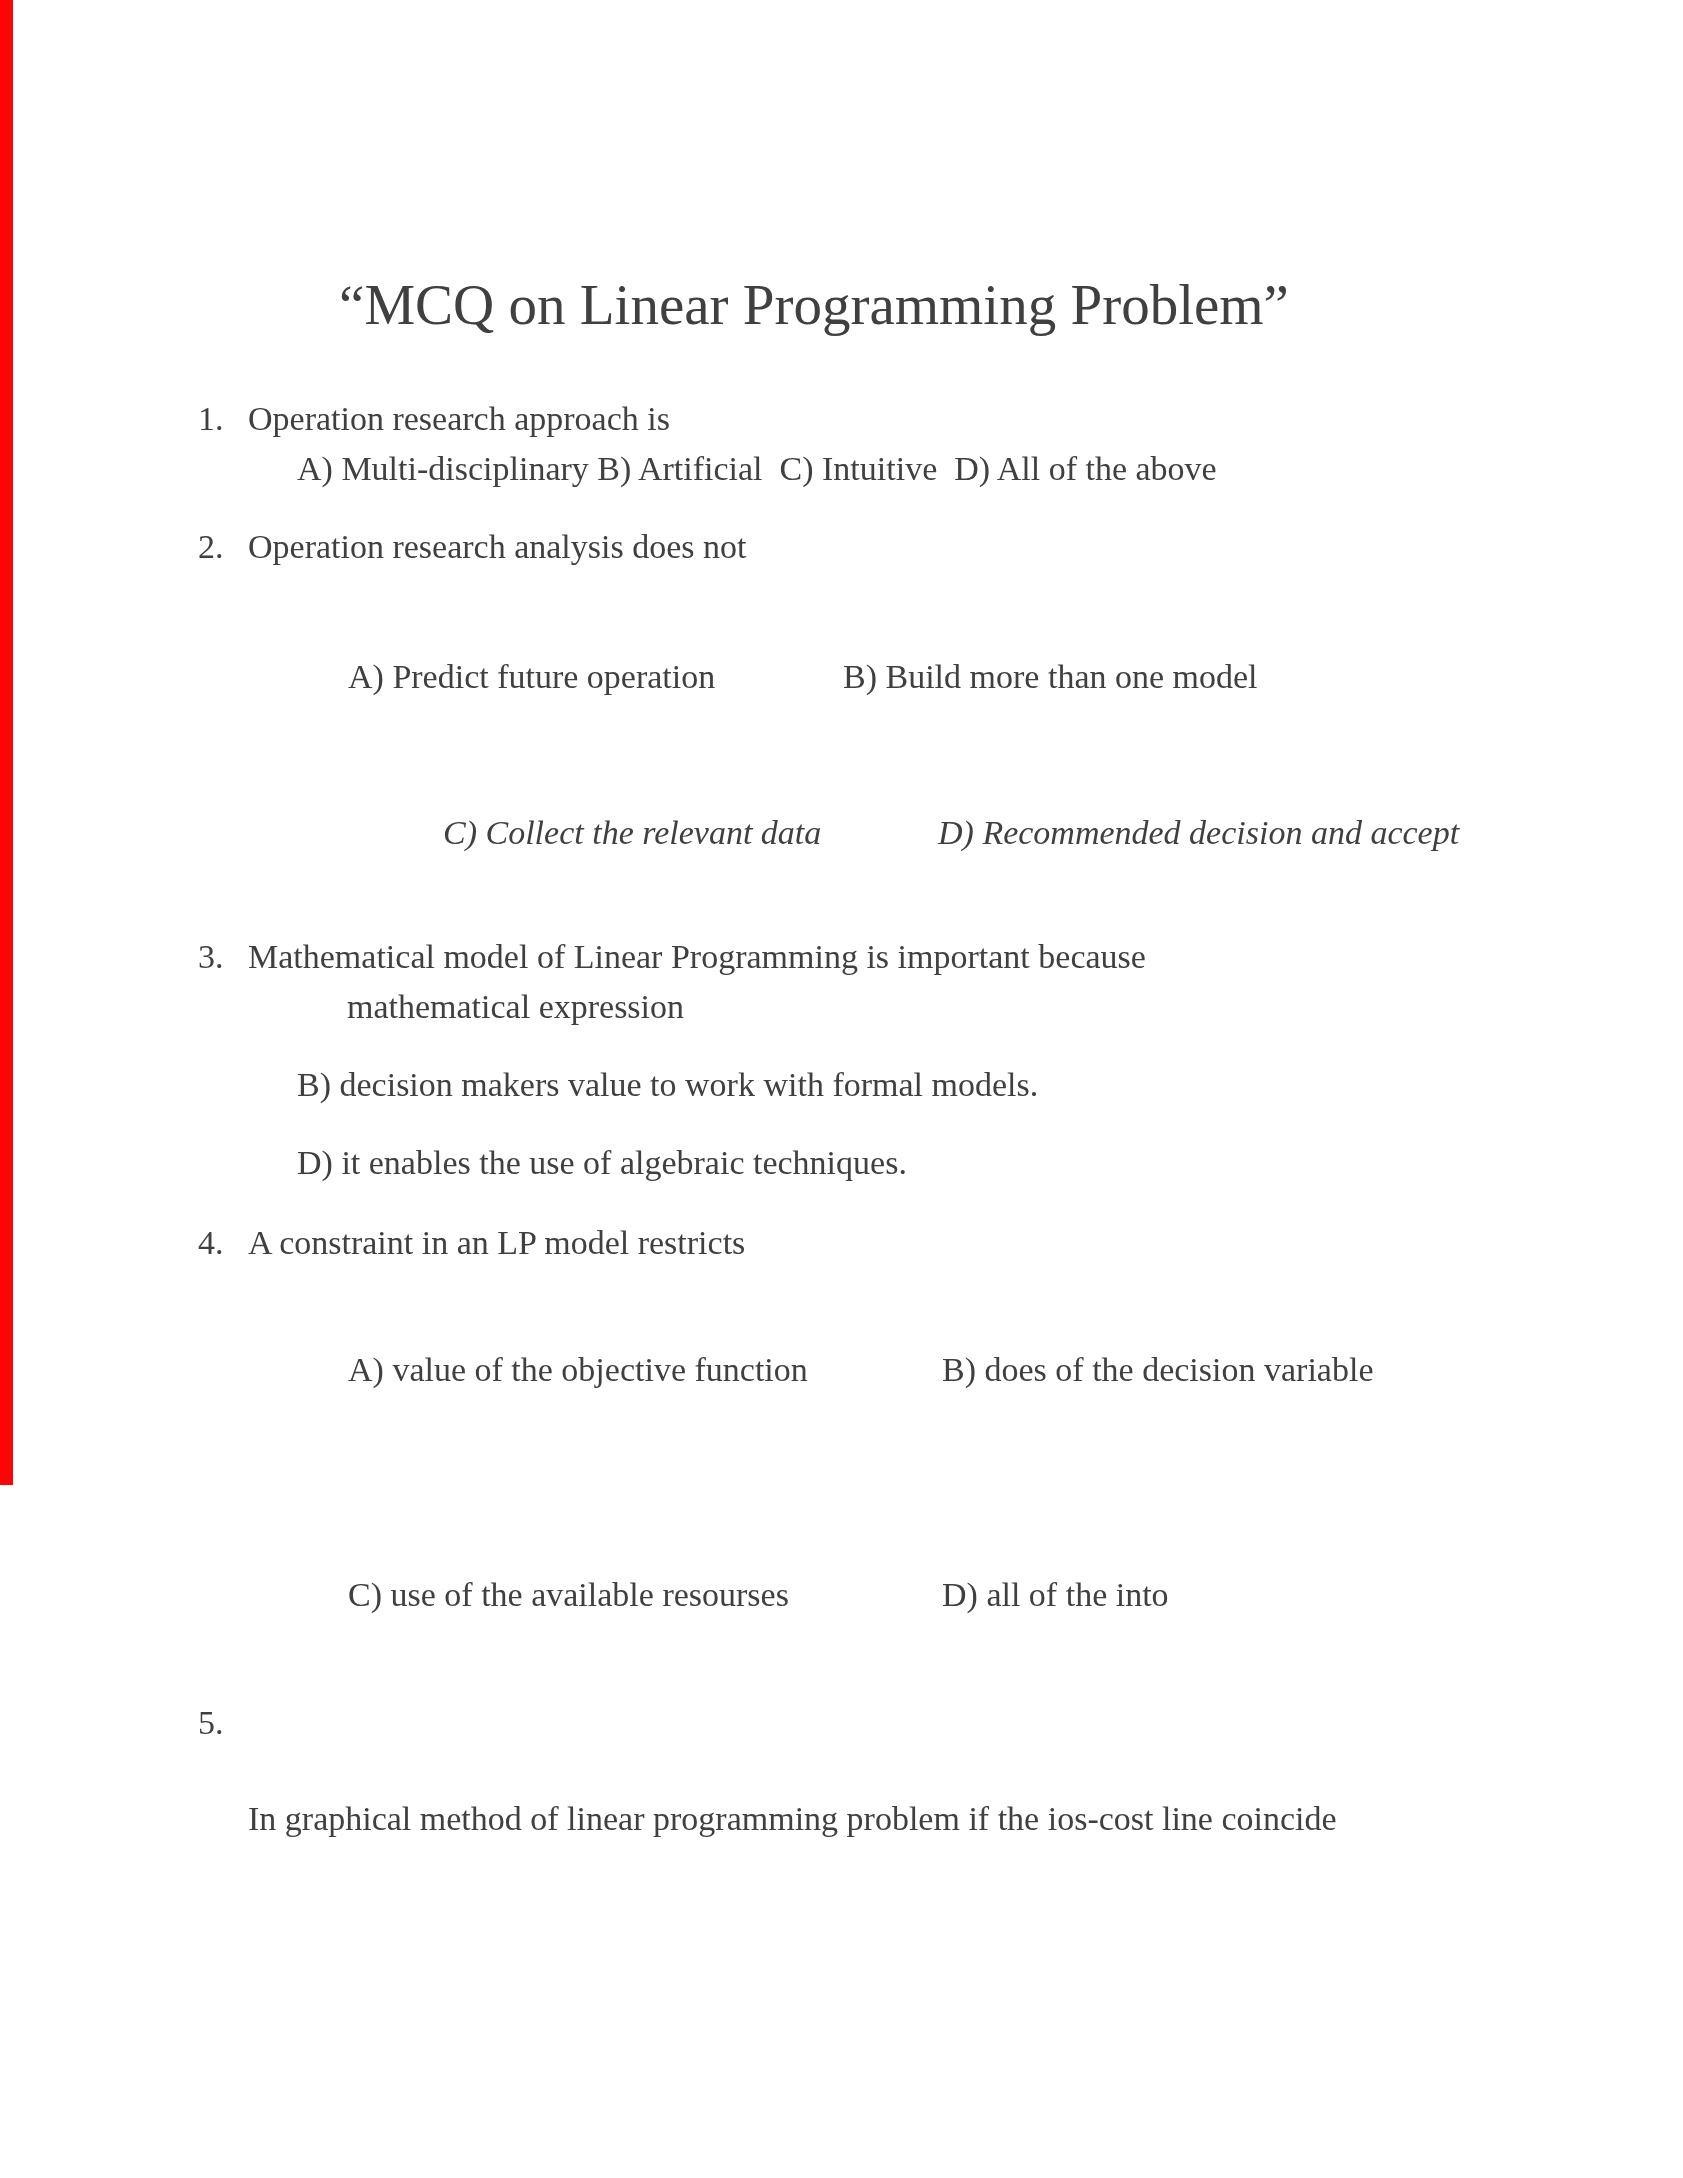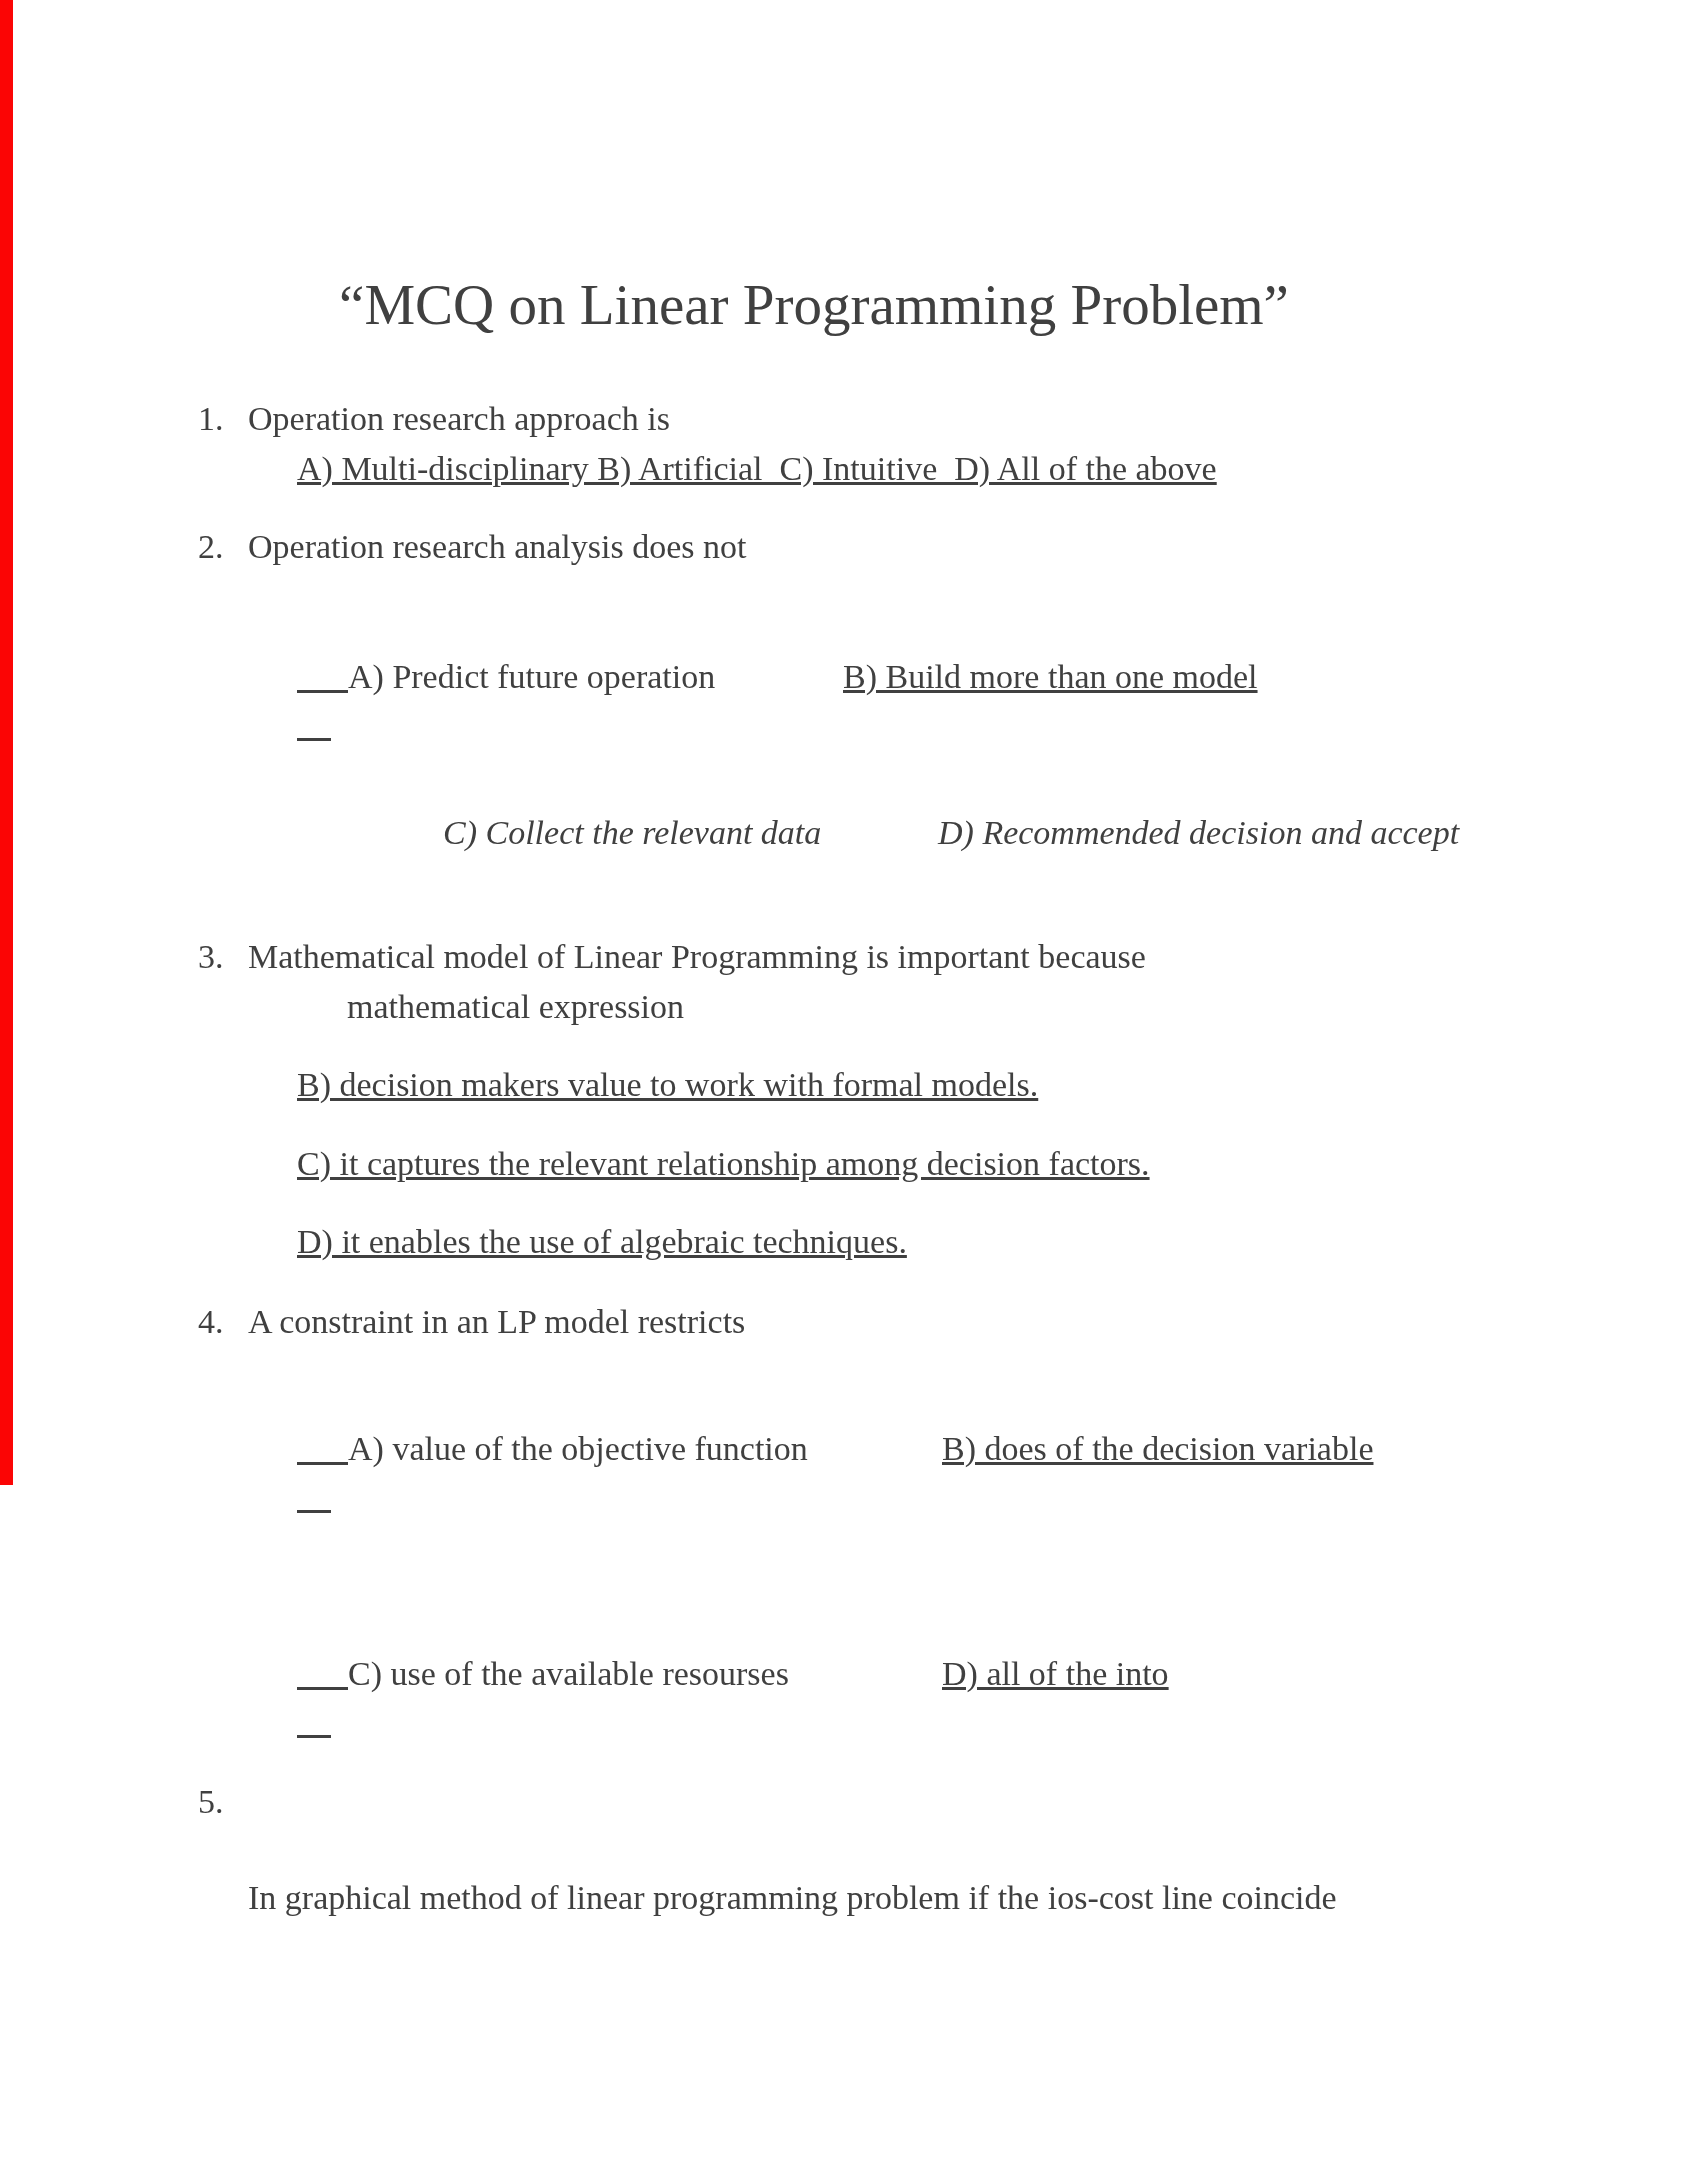--- a/index.html
+++ b/index.html
@@ -50,21 +50,21 @@
   .mt-12 { margin-top: 12px; }
   .mt-28 { margin-top: 28px; }
   .mt-31 { margin-top: 31px; }
   .mt-32 { margin-top: 32px; }
   .mt-34 { margin-top: 34px; }
   .mt-56 { margin-top: 55px; }
   .mt-82 { margin-top: 81px; }
   .q-head { display: flex; }
   .qnum { width: 50px; flex-shrink: 0; }
   .qtext { flex: 1; }
-  .ind-opt  { padding-left: 99px; text-decoration: underline; }  
+  .ind-opt  { padding-left: 99px; }  
   .ind-opt2 { padding-left: 194px; font-style: italic; }  
   .ind-cont { padding-left: 149px; }
   .cw-500 { display: inline-block; width: 495px; }
   .cw-600 { display: inline-block; width: 594px; }
 </style>
 </head>
 <body>
 
 <div class="page">
 
@@ -87,21 +87,20 @@
     </div>
     <div class="para mt-12 ind-opt2">
       <span class="cw-500">C) Collect the relevant data</span><span>D) Recommended decision and accept</span>
     </div>
 
     <div class="para mt-28 q-head">
       <span class="qnum">3.</span><span class="qtext">Mathematical model of Linear Programming is important because</span>
     </div>
     <div class="para mt-2 ind-cont">mathematical expression</div>
     <div class="para ind-opt">B) decision makers value to work with formal models.</div>
-    <div class="para mt-31 ind-opt">C) it captures the relevant relationship among decision factors.</div>
     <div class="para ind-opt">D) it enables the use of algebraic techniques.</div>
 
     <div class="para mt-32 q-head">
       <span class="qnum">4.</span><span class="qtext">A constraint in an LP model restricts</span>
     </div>
     <div class="para mt-31 ind-opt">
       <span class="cw-600">A) value of the objective function</span><span>B) does of the decision variable</span>
     </div>
     <div class="para mt-82 ind-opt">
       <span class="cw-600">C) use of the available resourses</span><span>D) all of the into</span>

